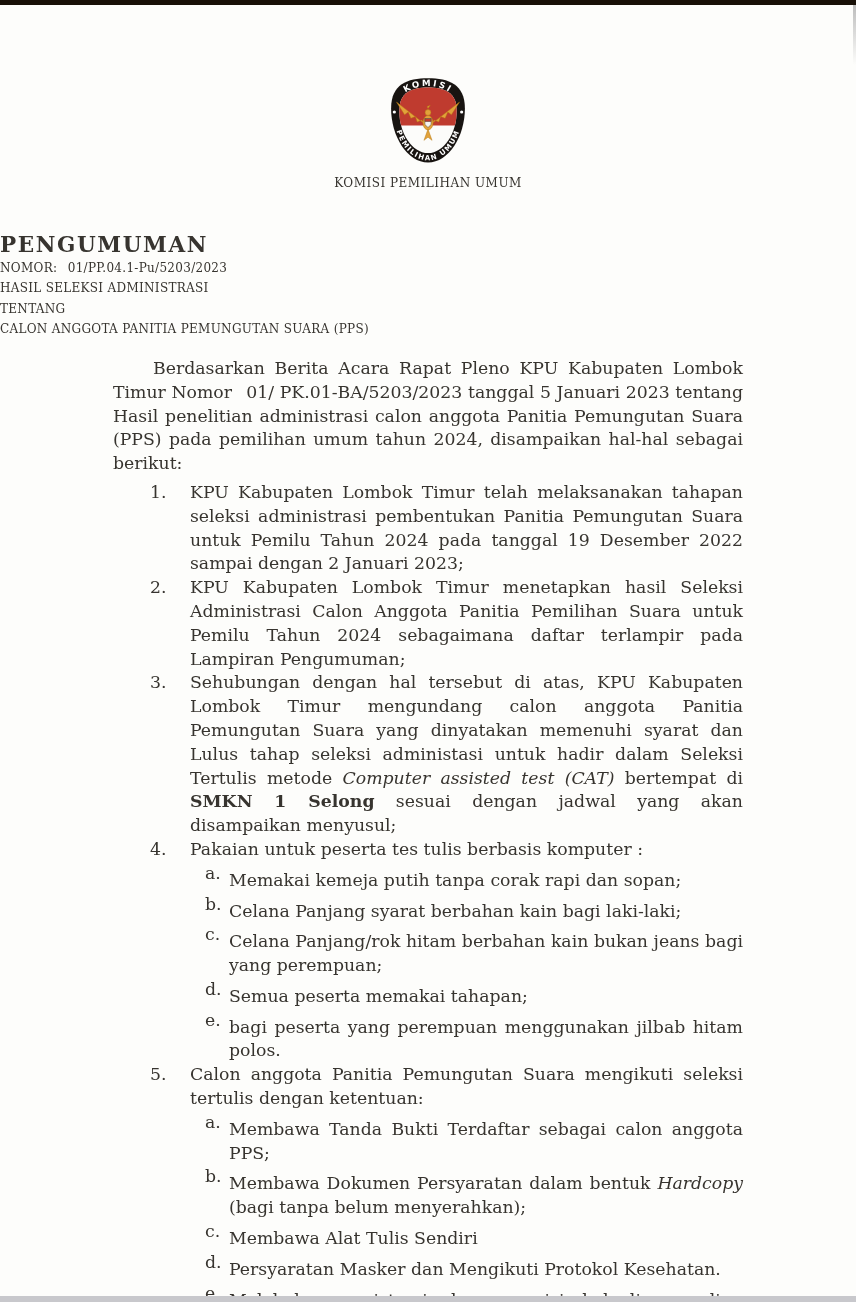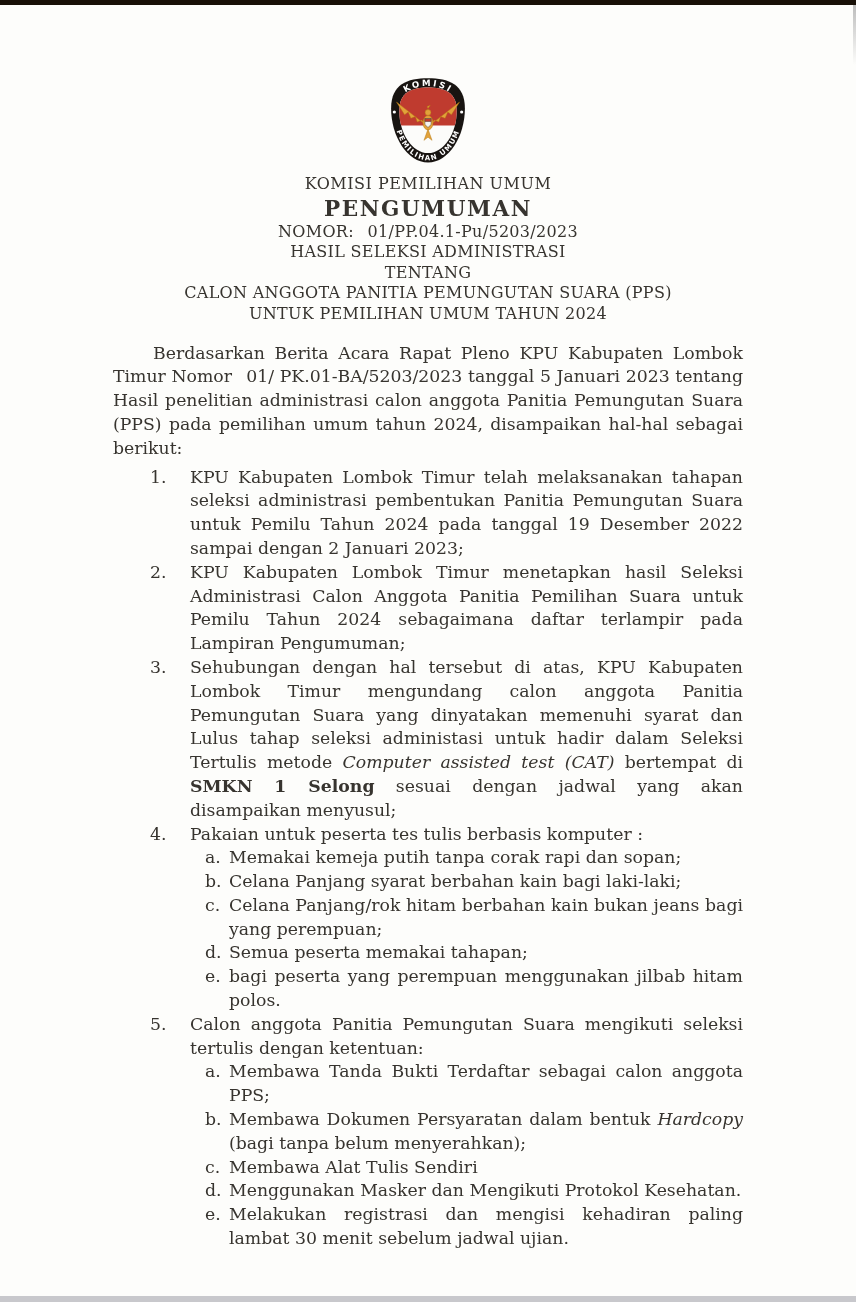--- a/index.html
+++ b/index.html
@@ -24,38 +24,38 @@
     font-size:17.3px;
     line-height:23.8px;
   }
   .edge-top{position:absolute;top:0;left:0;right:0;height:5px;background:var(--edge-top);}
   .edge-right{position:absolute;top:5px;right:0;width:3px;height:60px;background:linear-gradient(#bdbdbd,transparent);}
   .edge-bottom{position:absolute;bottom:0;left:0;right:0;height:6px;background:var(--edge-bottom);}
 
   .letterhead{text-align:center;padding-top:76px;}
   .logo-wrap{width:92px;height:90px;margin:0 auto 7px auto;}
   .logo-wrap svg{display:block;width:100%;height:100%;}
-  .org-line{font-size:16px;line-height:21.6px;letter-spacing:0.5px;}
+  .org-line{font-size:12px;line-height:21.6px;letter-spacing:0.5px;}
 
-  .title-block{text-align:center;}
+  .title-block{text-align:left;margin-top:36px;}
   .doc-title{font-size:21.5px;font-weight:bold;letter-spacing:1.6px;line-height:27px;}
-  .title-line{font-size:16px;line-height:20.6px;letter-spacing:0.3px;}
+  .title-line{font-size:12px;line-height:20.6px;letter-spacing:0.3px;}
 
   .content{width:630px;margin-left:113px;}
   .intro{text-align:justify;text-indent:40px;margin:17px 0 5px 0;}
 
   .main-list{list-style:none;margin:0;padding:0 0 0 37px;}
   .main-list > li{display:flex;}
   .num{flex:0 0 40px;}
   .li-wrap{flex:1;min-width:0;}
   .li-body{text-align:justify;}
   .sub-list{list-style:none;margin:0 0 0 15px;padding:0;}
   .sub-list > li{display:flex;}
   .sub-letter{flex:0 0 24px;}
-  .sub-body{flex:1;text-align:justify;}
+  .sub-body{flex:1;text-align:justify;margin-top:7px;}
   .it{font-style:italic;}
   .bd{font-weight:bold;}
 </style>
 </head>
 <body>
 
 <div class="page">
   <div class="edge-top"></div>
   <div class="edge-right"></div>
 
@@ -104,21 +104,20 @@
     </div>
     <div class="org-line">KOMISI PEMILIHAN UMUM</div>
   </header>
 
   <section class="title-block">
     <div class="doc-title">PENGUMUMAN</div>
     <div class="title-line">NOMOR:  01/PP.04.1-Pu/5203/2023</div>
     <div class="title-line">HASIL SELEKSI ADMINISTRASI</div>
     <div class="title-line">TENTANG</div>
     <div class="title-line">CALON ANGGOTA PANITIA PEMUNGUTAN SUARA (PPS)</div>
-    <div class="title-line">UNTUK PEMILIHAN UMUM TAHUN 2024</div>
   </section>
 
   <main class="content">
     <p class="intro">Berdasarkan Berita Acara Rapat Pleno KPU Kabupaten Lombok Timur Nomor  01/ PK.01-BA/5203/2023 tanggal 5 Januari 2023 tentang Hasil penelitian administrasi calon anggota Panitia Pemungutan Suara (PPS) pada pemilihan umum tahun 2024, disampaikan hal-hal sebagai berikut:</p>
     <ol class="main-list" id="main-list">
         <li>
           <span class="num">1.</span>
           <div class="li-wrap">
             <div class="li-body"><span>KPU Kabupaten Lombok Timur telah melaksanakan tahapan seleksi administrasi pembentukan Panitia Pemungutan Suara untuk Pemilu Tahun 2024 pada tanggal 19 Desember 2022 sampai dengan 2 Januari 2023;</span></div>
           </div>
@@ -175,21 +174,21 @@
               <li>
                 <span class="sub-letter">b.</span>
                 <div class="sub-body"><span>Membawa Dokumen Persyaratan dalam bentuk </span><span class="it">Hardcopy</span><span> (bagi tanpa belum menyerahkan);</span></div>
               </li>
               <li>
                 <span class="sub-letter">c.</span>
                 <div class="sub-body"><span>Membawa Alat Tulis Sendiri</span></div>
               </li>
               <li>
                 <span class="sub-letter">d.</span>
-                <div class="sub-body"><span>Menggunakan Masker dan Mengikuti Protokol Kesehatan.</span></div>
+                <div class="sub-body"><span>Persyaratan Masker dan Mengikuti Protokol Kesehatan.</span></div>
               </li>
               <li>
                 <span class="sub-letter">e.</span>
                 <div class="sub-body"><span>Melakukan registrasi dan mengisi kehadiran paling lambat 30 menit sebelum jadwal ujian.</span></div>
               </li>
             </ol>
           </div>
         </li>
       </ol>
   </main>

